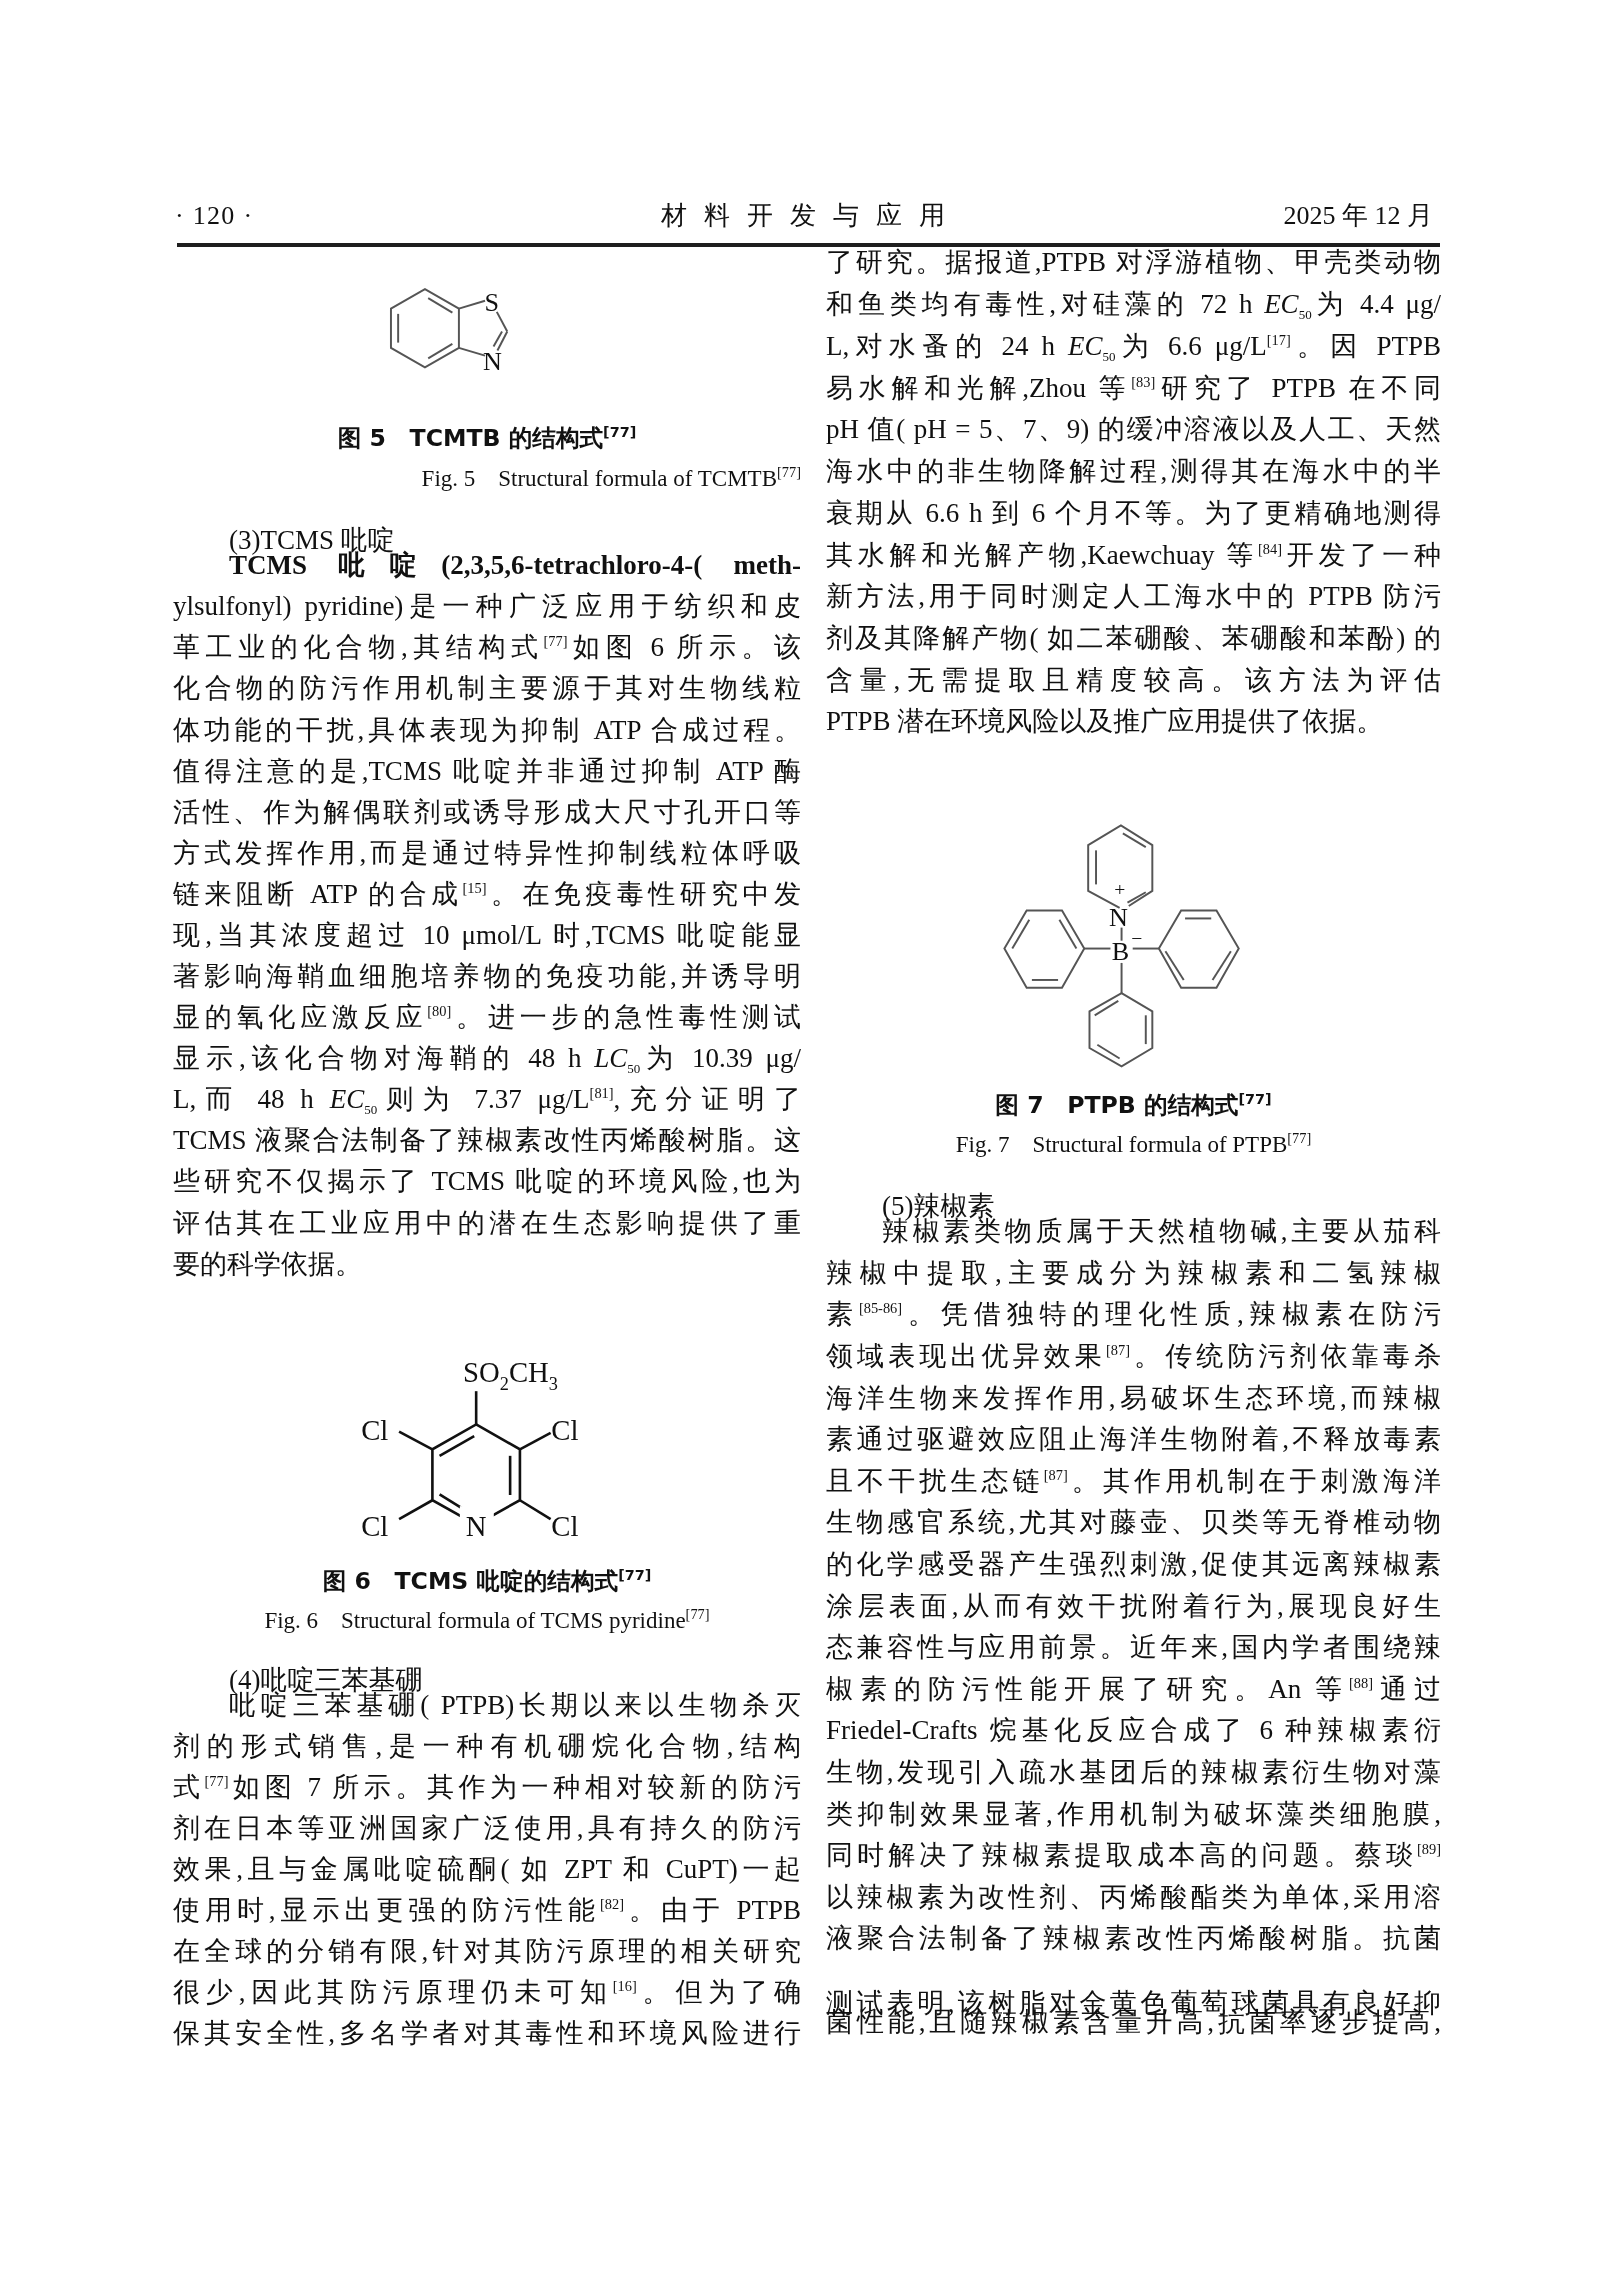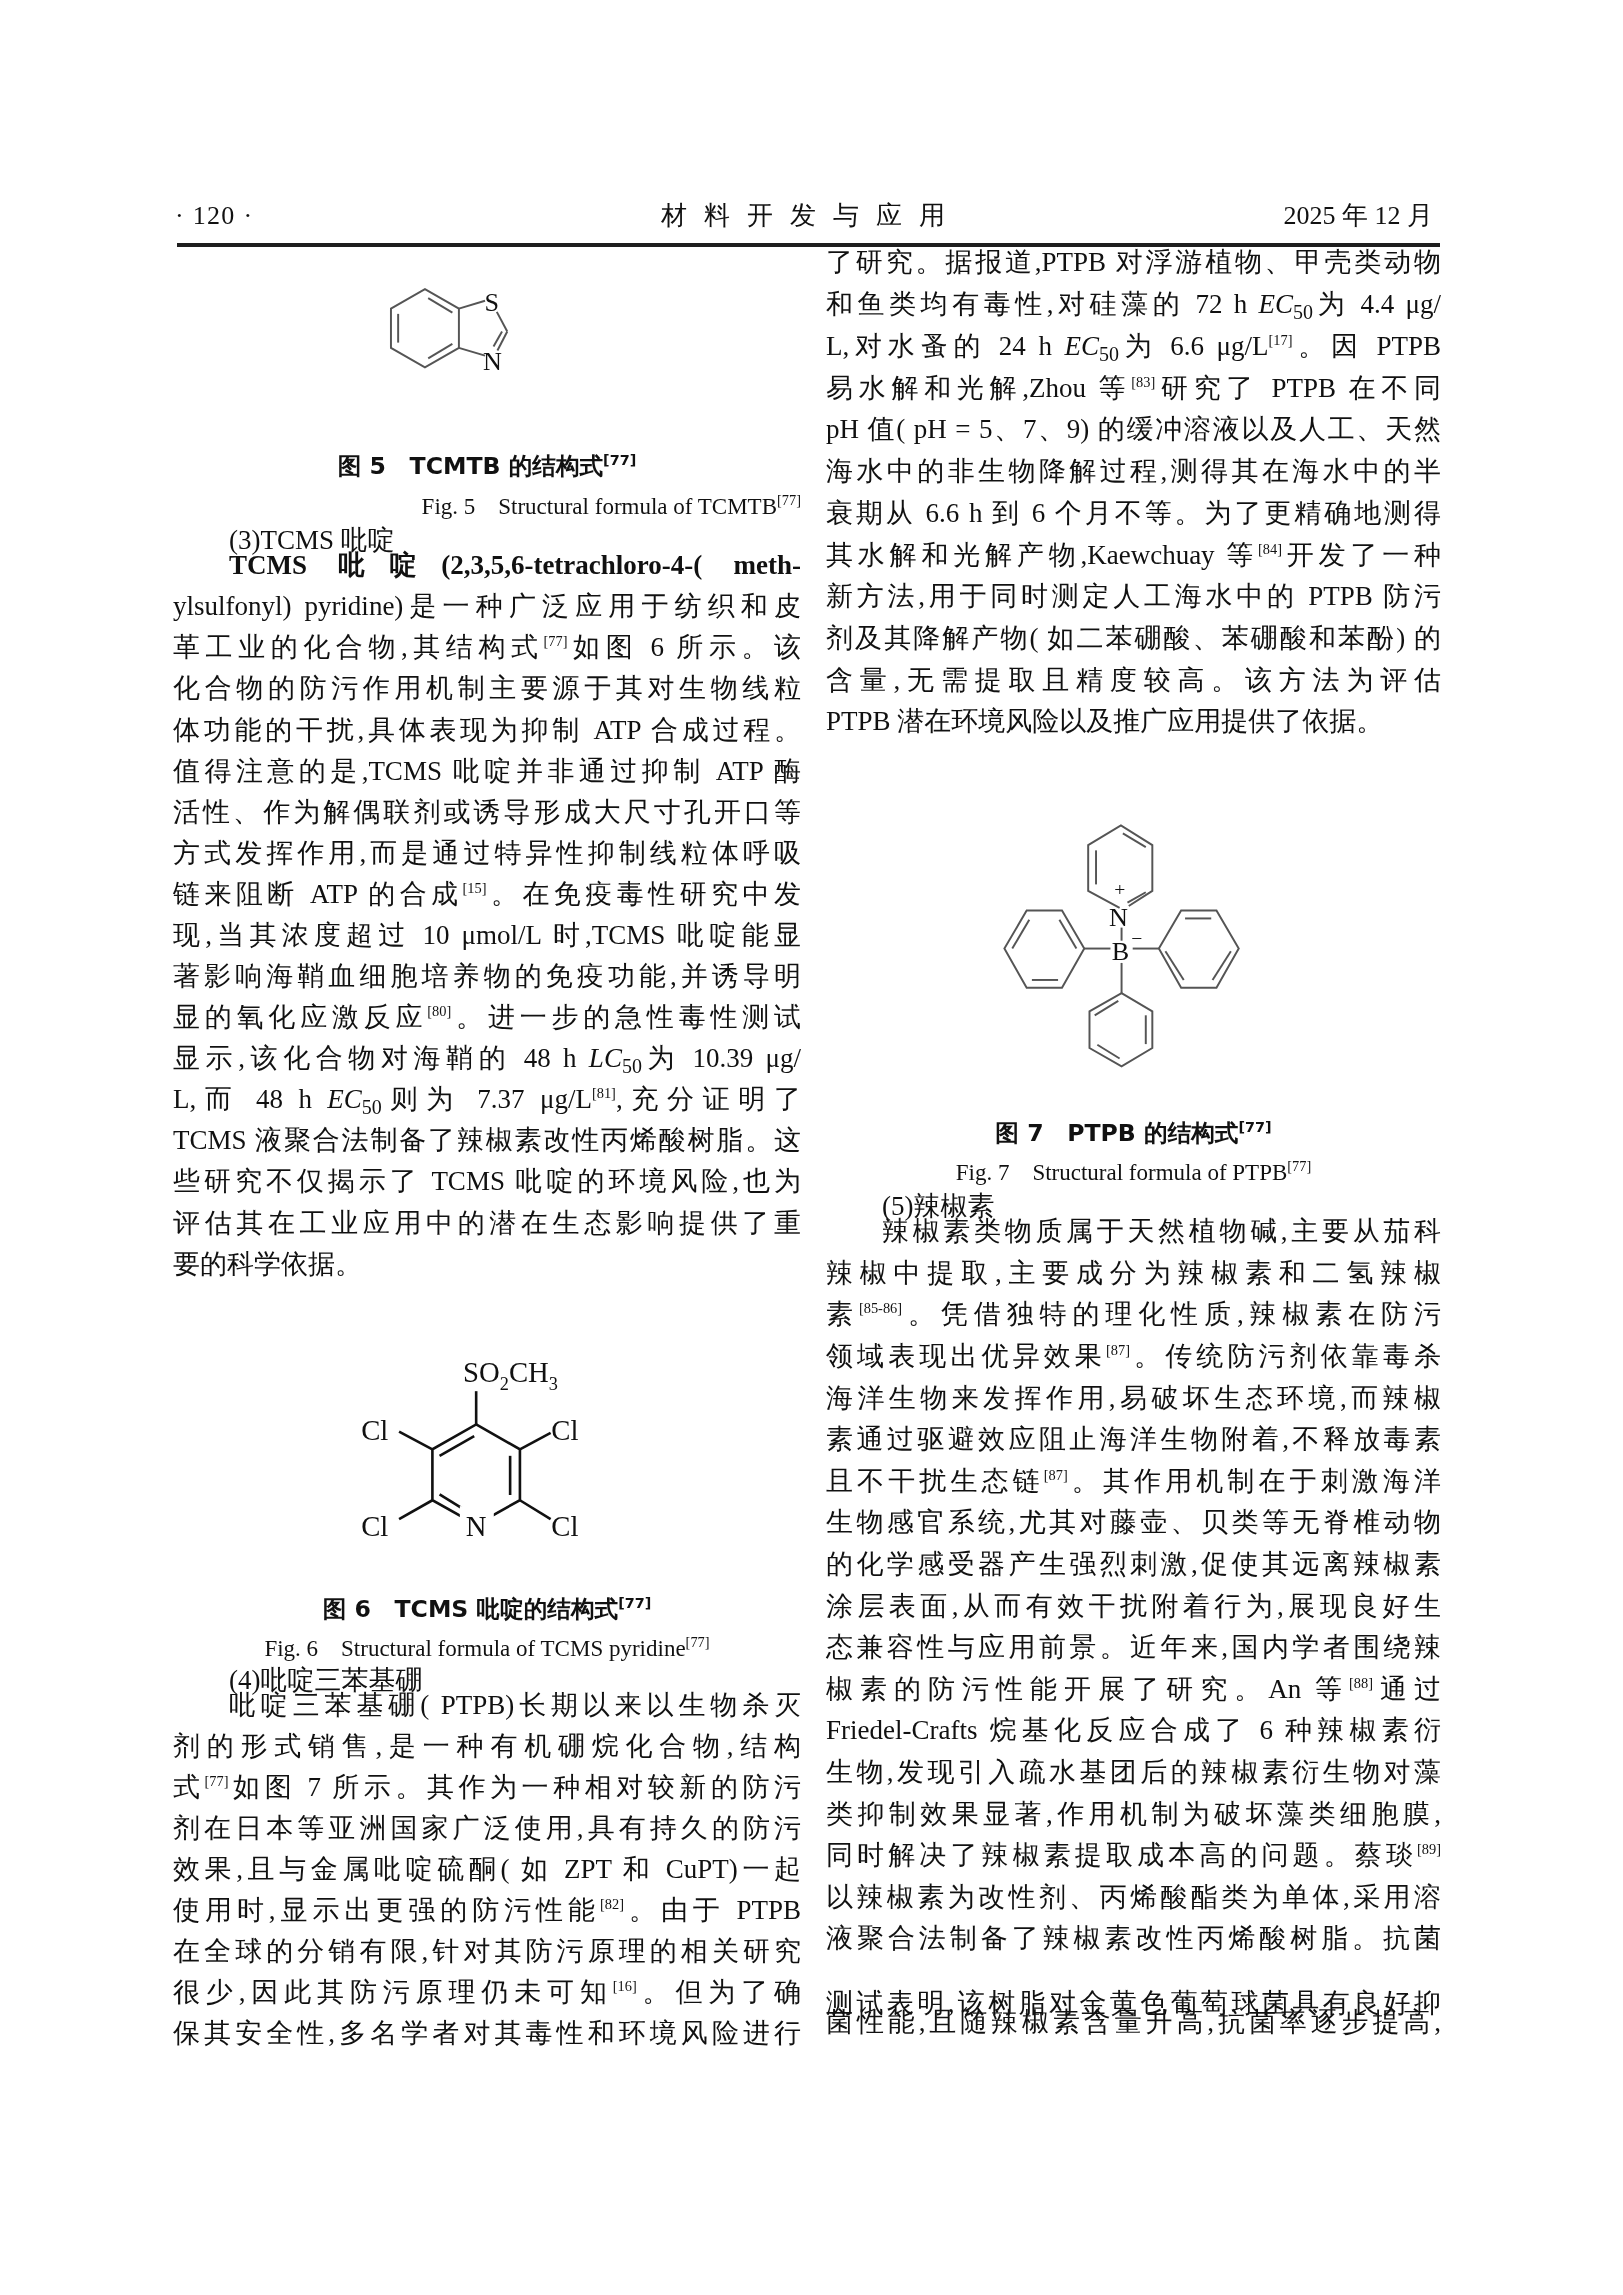--- a/index.html
+++ b/index.html
@@ -9,25 +9,25 @@
   #pg { left:175px; letter-spacing:1.3px; }
   #jt { left:0; width:1623px; text-align:center; letter-spacing:17px; }
   #dt { right:190px; }
   #rule { position:absolute; left:177px; top:243px; width:1263px; height:3.9px; background:#1e1e1e; }
   .col { position:absolute; width:628px; font-size:27px; }
   .ln { position:absolute; left:0; width:628px; height:39px; line-height:39px; white-space:nowrap;
         text-align:justify; text-align-last:justify; }
   .ln.last { text-align-last:left; }
   .ln.ind { left:56px; width:572px; }
   .ln.head { left:56px; width:572px; text-align-last:left;margin-top:16px; }
-  .cap { position:absolute; left:0; width:628px; text-align:center; white-space:nowrap; line-height:33px;margin-top:28px; }
+  .cap { position:absolute; left:0; width:628px; text-align:center; white-space:nowrap; line-height:33px; }
   .cap.cn { font-size:23.6px; font-weight:bold; font-family:"DejaVu Sans","Liberation Sans",sans-serif; }
   .cap.en { font-size:23px; }
   sup { font-size:14.4px; vertical-align:super; line-height:0; }
-  sub { font-size:20px; vertical-align:sub; line-height:0; }
+  sub { font-size:13px; vertical-align:sub; line-height:0; }
   .mol { position:absolute; }
   .mol text { font-family:"Liberation Serif",serif; fill:#111; }
 </style>
 </head>
 <body>
 
 <div class="hdr" id="pg">· 120 ·</div>
 <div class="hdr" id="jt">材料开发与应用</div>
 <div class="hdr" id="dt">2025 年 12 月</div>
 <div id="rule"></div>

